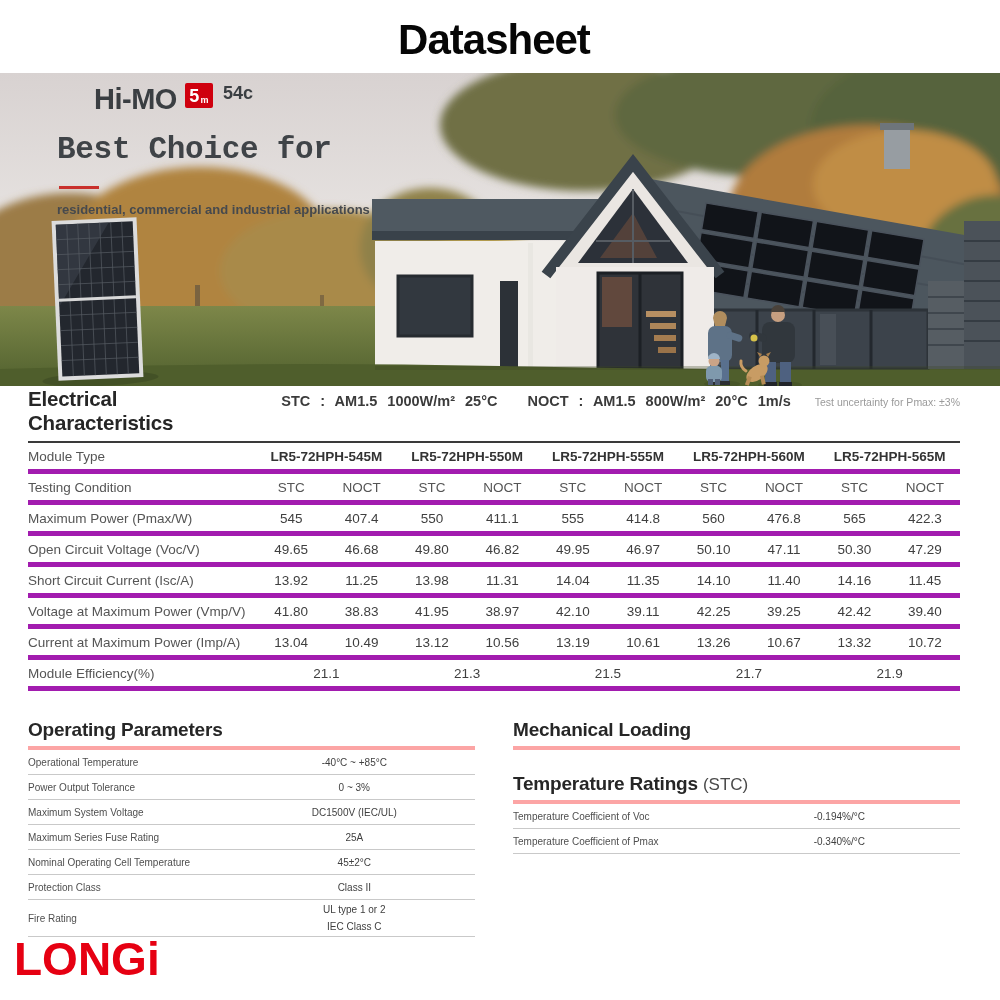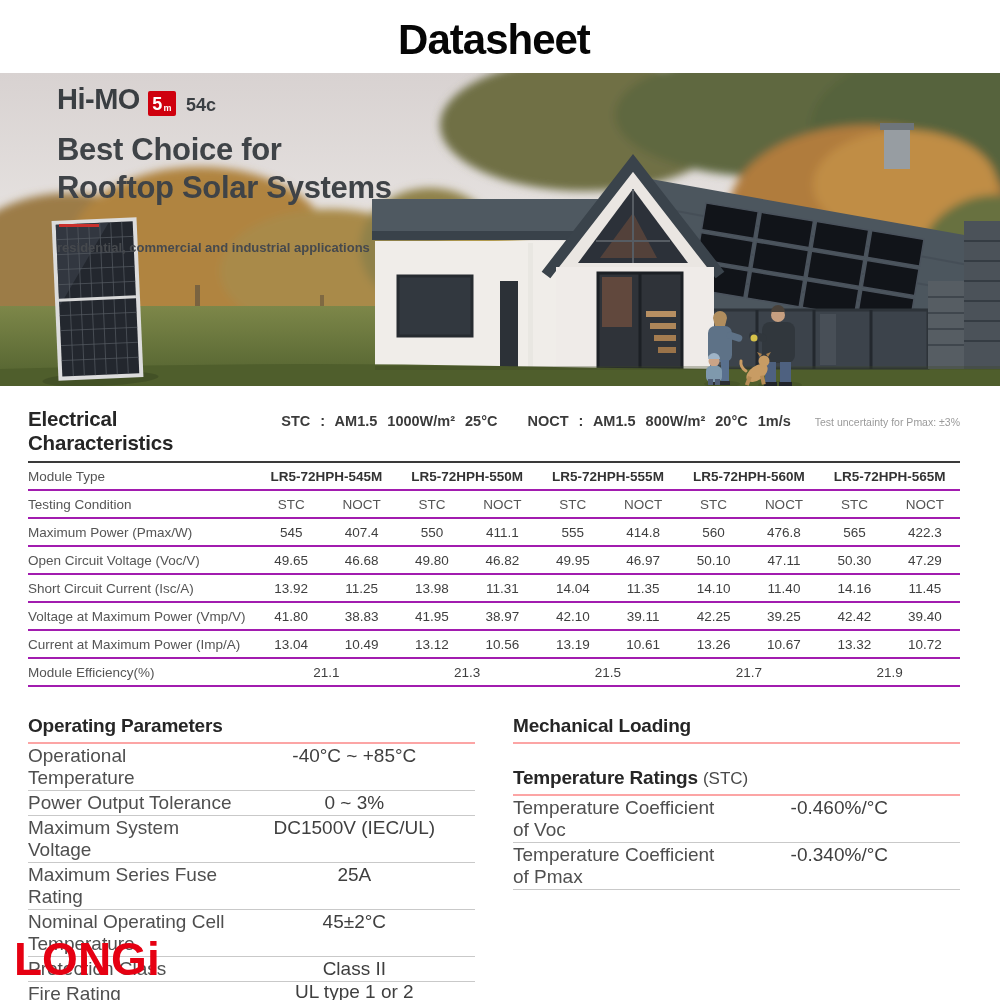--- a/index.html
+++ b/index.html
@@ -7,54 +7,54 @@
   .page{width:988px;height:1000px;position:relative;background:#fff;}
 
   
   .page-title{margin:0;padding-top:16px;text-align:center;font-size:42px;font-weight:700;
     letter-spacing:-1px;color:#060606;}
 
   
   .hero{position:relative;width:1000px;height:313px;margin-top:9px;overflow:hidden;background:#e3dedc;}
   .hero svg.scene{position:absolute;inset:0;width:100%;height:100%;display:block;}
   .hero-text{position:absolute;left:57px;top:10px;z-index:5;}
-  .brand-row{display:flex;align-items:flex-end;}
+  .brand-row{display:flex;align-items:flex-start;margin-left:37px;}
   .brand{font-size:29px;font-weight:800;color:#3a3e42;letter-spacing:-0.5px;}
   .badge{background:#cf000e;color:#fff;width:28px;height:25px;margin-left:8px;border-radius:2px;
     display:flex;align-items:center;justify-content:center;font-weight:800;font-size:18px;line-height:1;}
   .badge-sub{font-size:9px;font-weight:700;align-self:flex-end;margin:0 0 3px 1px;}
   .series{font-size:18px;font-weight:600;color:#3a3e42;margin-left:10px;}
-  .headline{margin-top:15px;font-size:31px;line-height:38px;font-weight:700;color:#3f4347;letter-spacing:-0.3px;}
+  .headline{margin-top:15px;font-size:31px;line-height:38px;font-weight:700;color:#3f4347;letter-spacing:-0.3px;font-family:Liberation Mono, monospace;}
   .red-divider{width:40px;height:3px;background:#c9302c;margin:17px 0 13px 2px;}
   .hero-subtitle{font-size:13px;font-weight:600;color:#46494d;}
 
   
-  .elec{margin:21px 28px 0 28px;}
+  .elec{margin:1px 28px 0 28px;}
   .elec-head{display:flex;align-items:baseline;border-bottom:2px solid #3a3a3a;padding-bottom:6px;}
   .elec-head h2{margin:0;font-size:20.5px;font-weight:700;color:#262626;letter-spacing:-0.2px;}
   .cond{font-size:14.5px;font-weight:700;color:#3b3b3b;margin-left:30px;word-spacing:6px;white-space:nowrap;}
   .note{font-size:10.5px;color:#9a9a9a;margin-left:24px;white-space:nowrap;}
-  .erow{display:flex;align-items:center;min-height:26px;border-bottom:2px solid #a21caf;
+  .erow{display:flex;align-items:center;min-height:26px;border-bottom:5px solid #a21caf;
     font-size:13.5px;color:#3f3f3f;}
   .elabel{flex:0 0 228px;color:#555;}
   .egroup{flex:1;display:flex;}
   .egroup>span{flex:1;text-align:center;}
   .ename{font-weight:600;color:#333;}
   .econd{color:#555;}
 
   
   .cols{display:flex;margin:28px 28px 0 28px;gap:38px;}
   .colL{flex:0 0 447px;}
   .colR{flex:1;}
   .sec-title{margin:0;font-size:19px;font-weight:700;color:#262626;padding-bottom:5px;
-    border-bottom:2px solid #fca5a5;letter-spacing:-0.2px;}
+    border-bottom:4px solid #fca5a5;letter-spacing:-0.2px;}
   .sec-title .suffix{font-weight:400;font-size:17px;color:#4a4a4a;letter-spacing:0;}
   .temp-block{margin-top:23px;}
-  .kvrow{display:flex;border-bottom:1px solid #c9c9c9;min-height:22px;
-    padding:1px 0;font-size:19px;}
+  .kvrow{display:flex;align-items:center;border-bottom:1px solid #c9c9c9;min-height:22px;
+    padding:1px 0;font-size:10px;}
   .kvlabel{flex:0 0 46%;color:#4f4f4f;}
   .kvvalue{flex:1;text-align:center;color:#3f3f3f;}
   .kvvalue div{line-height:17px;}
 
   
   .footer{position:absolute;left:14px;top:936px;}
   .logo{font-size:46px;font-weight:800;color:#e60012;letter-spacing:0px;line-height:1;}
 </style>
 </head>
 <body>
@@ -224,21 +224,20 @@
       <div class="brand-row">
         <span class="brand">Hi-MO</span>
         <span class="badge">
             <span>5</span>
             <span class="badge-sub">m</span>
           </span>
         <span class="series">54c</span>
       </div>
       <div class="headline">
         <span>Best Choice for</span><br>
-        <span>Rooftop Solar Systems</span>
       </div>
       <div class="red-divider"></div>
       <div class="hero-subtitle">residential, commercial and industrial applications</div>
     </div>
   </div>
 
   <section class="elec">
     <div class="elec-head">
       <h2>Electrical Characteristics</h2>
       <span class="cond">STC : AM1.5 1000W/m² 25°C</span>
@@ -462,21 +461,21 @@
     </section>
     <section class="colR">
       <div>
         <h3 class="sec-title">Mechanical Loading</h3>
       </div>
       <div class="temp-block">
         <h3 class="sec-title"><span>Temperature Ratings</span> <span class="suffix">(STC)</span></h3>
         <div id="temp-rows">
             <div class="kvrow">
               <div class="kvlabel">Temperature Coefficient of  Voc</div>
-              <div class="kvvalue">-0.460%/°C</div>
+              <div class="kvvalue">-0.194%/°C</div>
             </div>
             <div class="kvrow">
               <div class="kvlabel">Temperature Coefficient of  Pmax</div>
               <div class="kvvalue">-0.340%/°C</div>
             </div>
           </div>
       </div>
     </section>
   </div>
 

